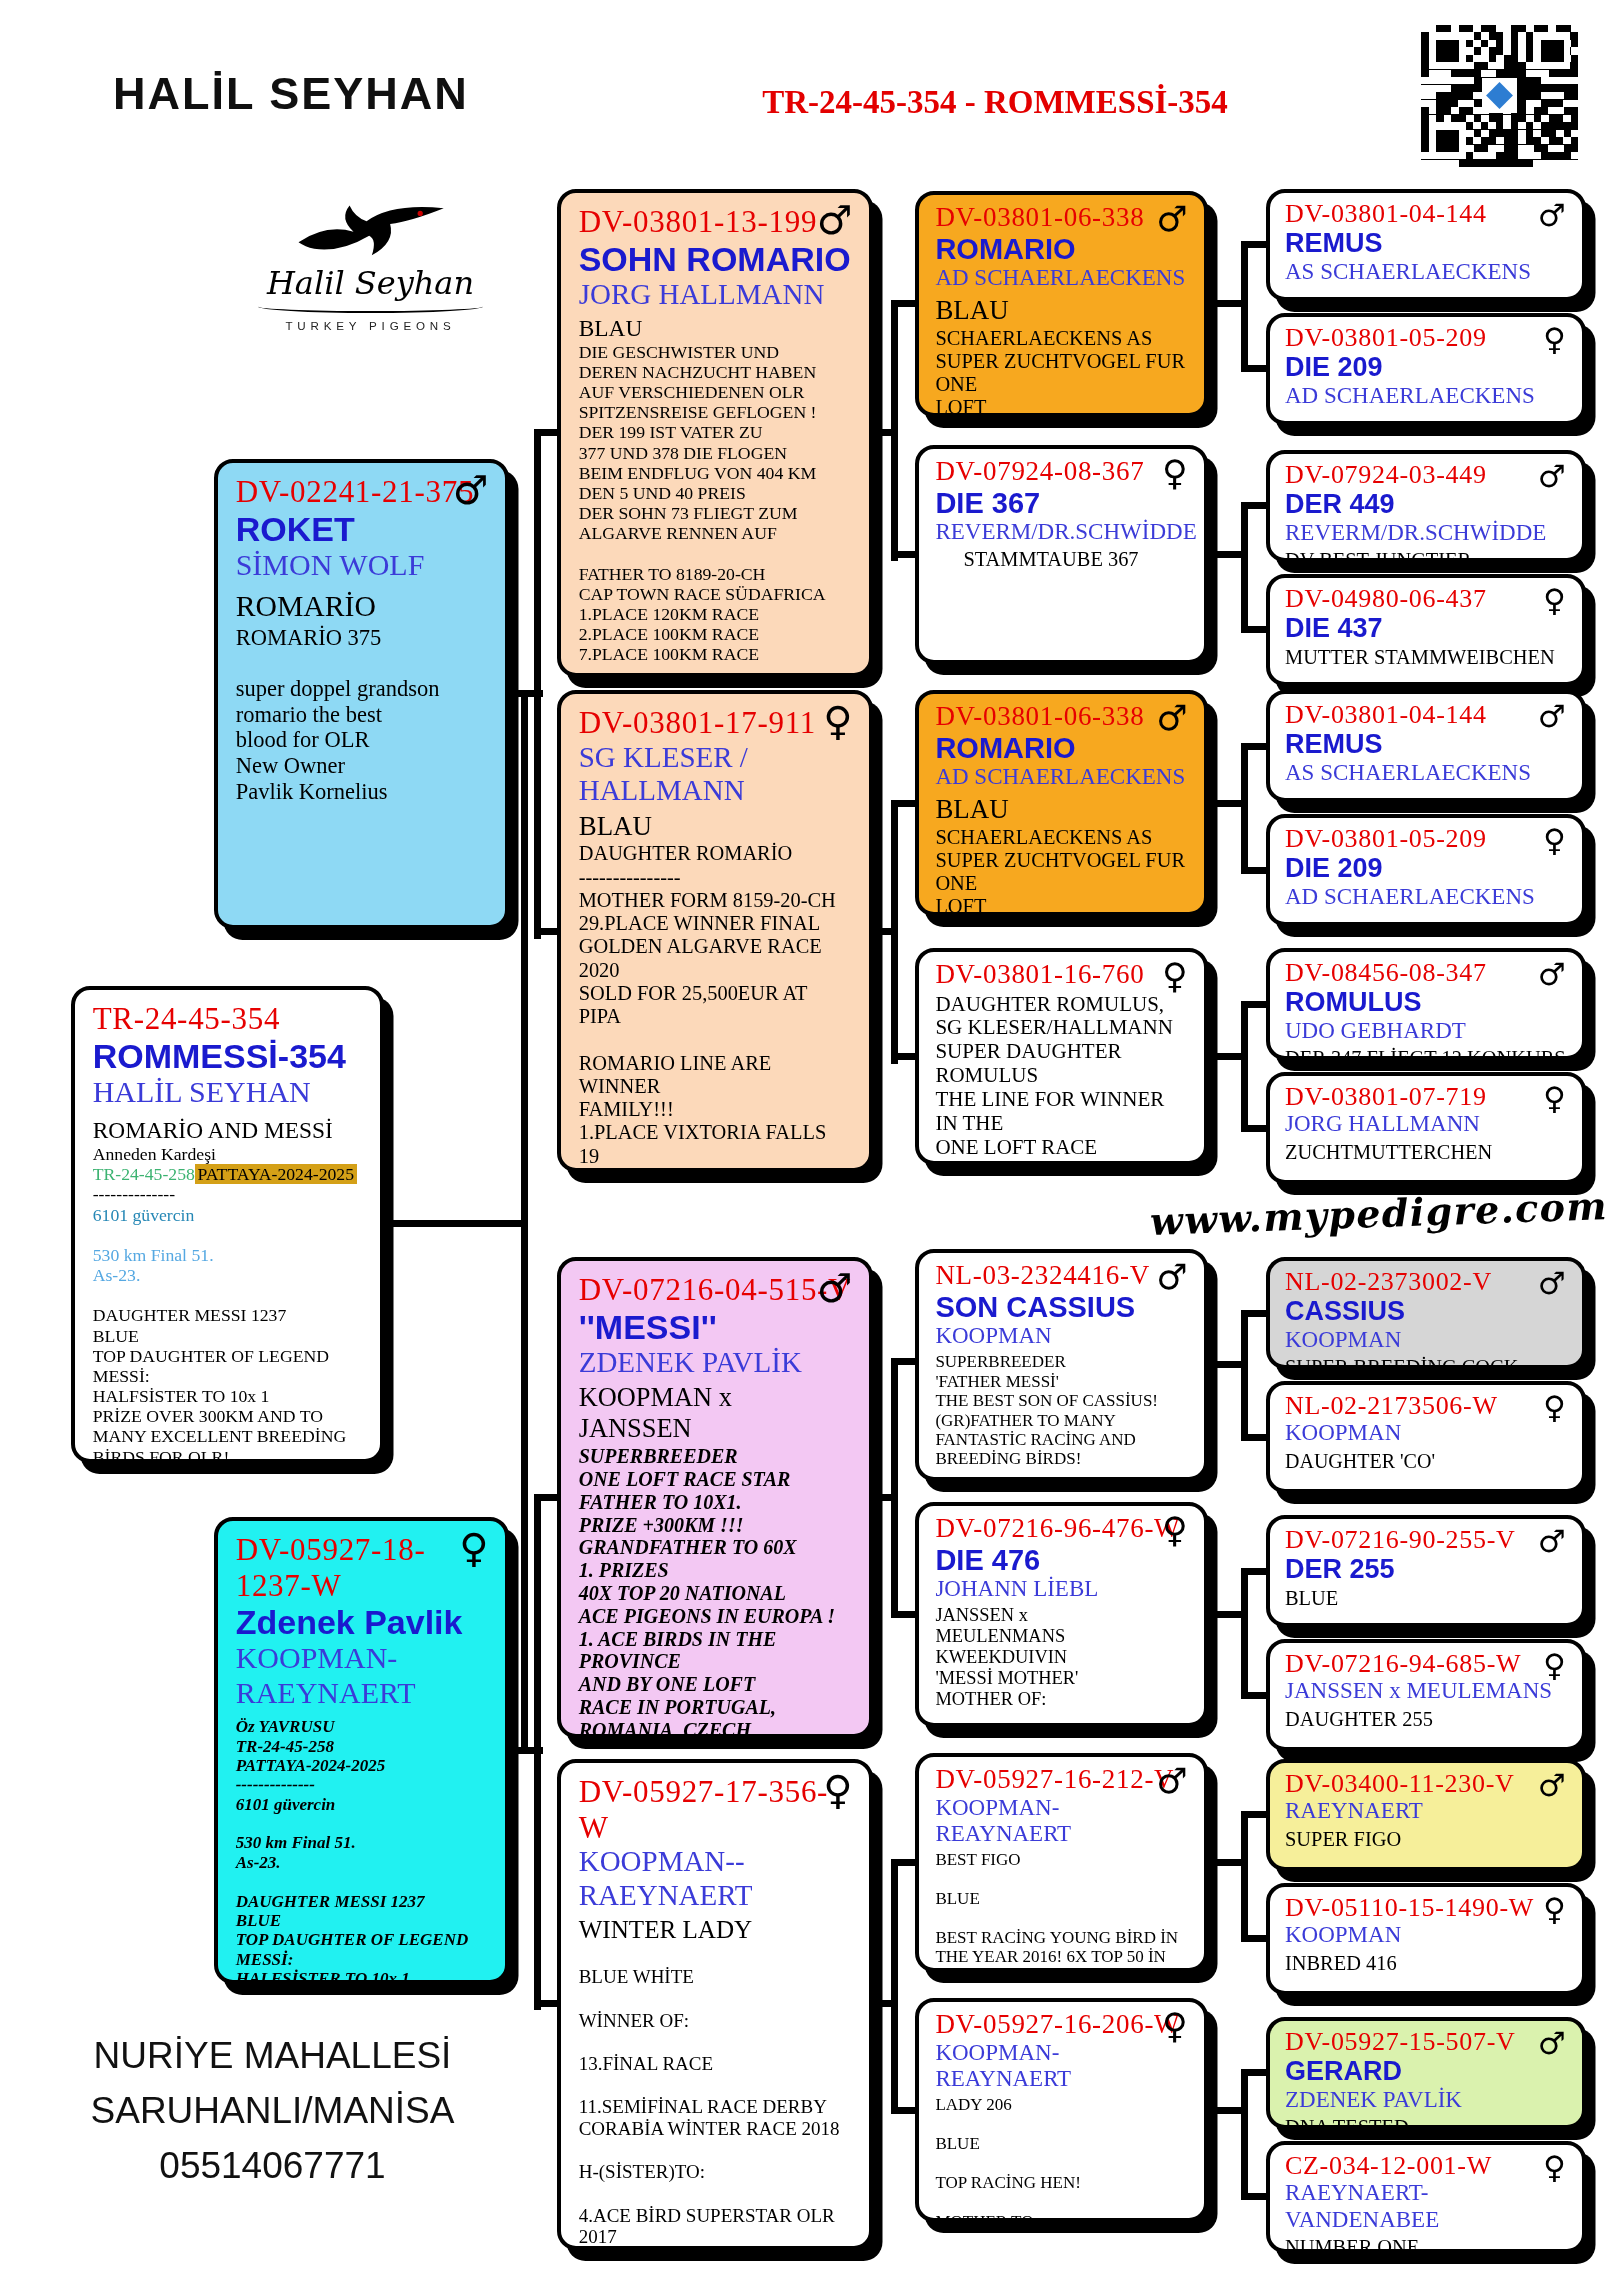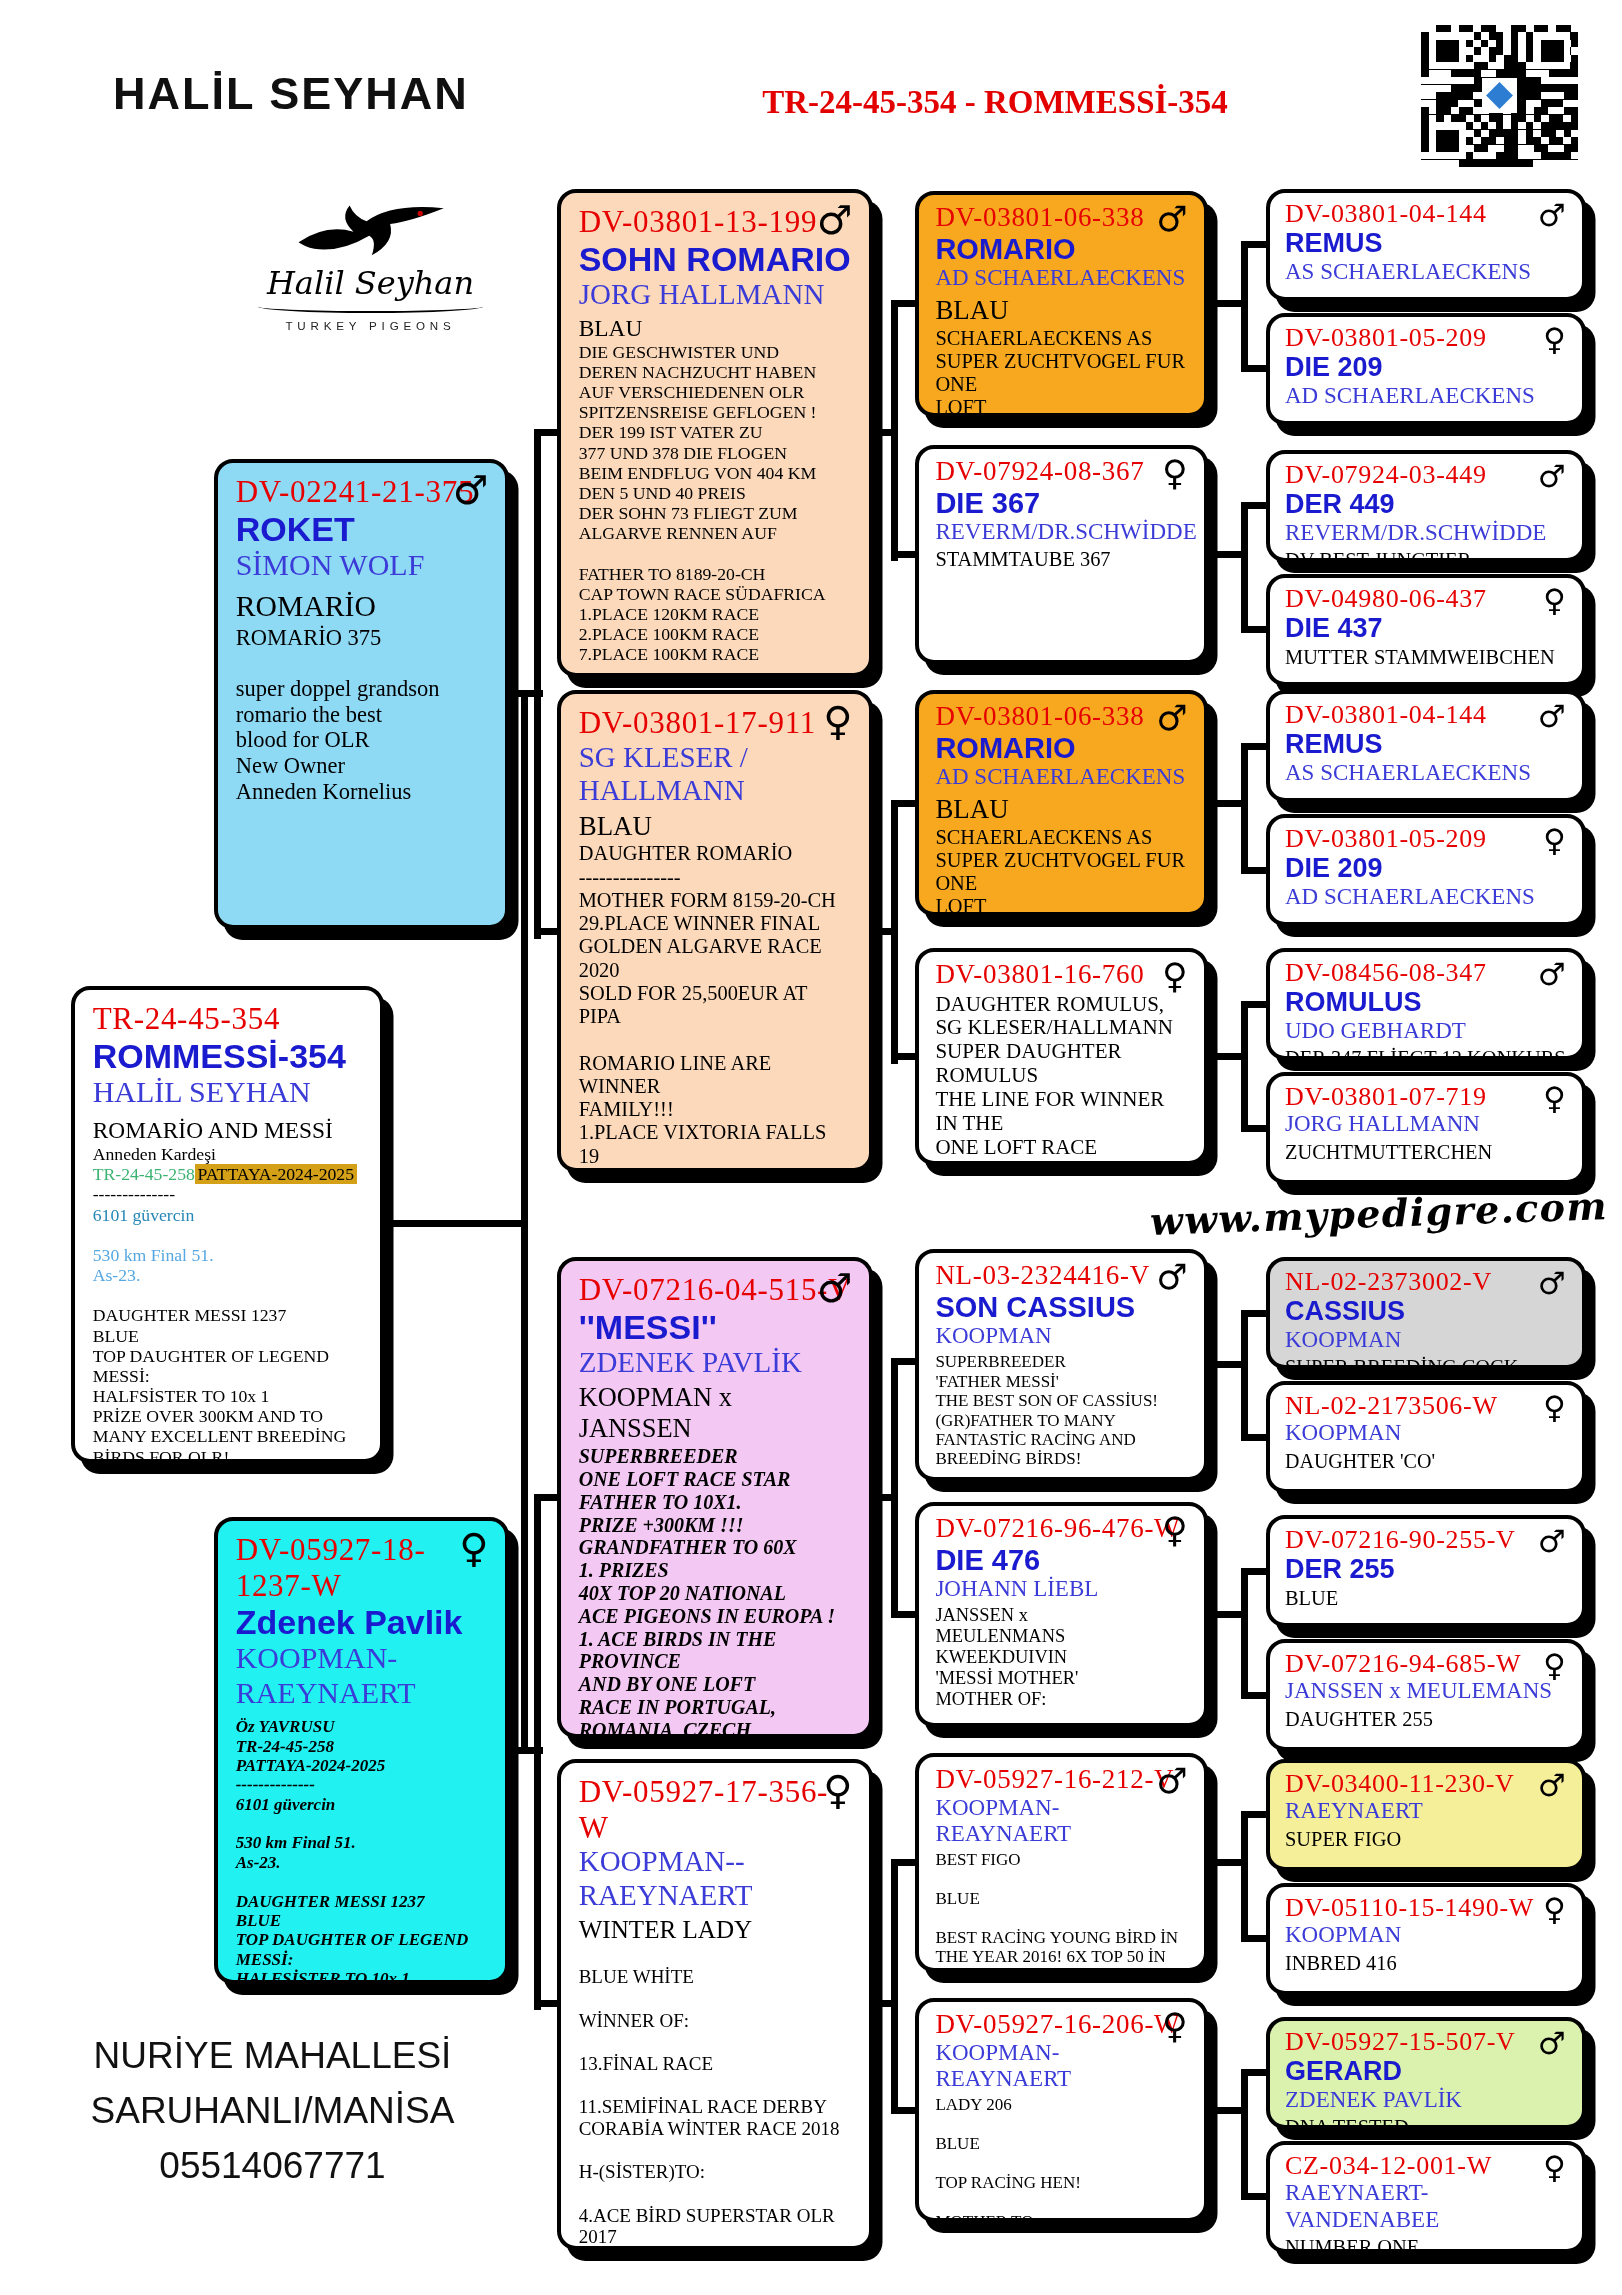--- a/index.html
+++ b/index.html
@@ -349,21 +349,21 @@
       <div class="bname">ROKET</div>
       <div class="breeder">SİMON WOLF</div>
       <div class="body" style="font-size: 22.5px;">
         <div class="bl big">ROMARİO</div>
         <div class="bl">ROMARİO 375</div>
         <div class="bl">&nbsp;</div>
         <div class="bl">super doppel grandson</div>
         <div class="bl">romario the best</div>
         <div class="bl">blood for OLR</div>
         <div class="bl">New Owner</div>
-        <div class="bl">Anneden Kornelius</div>
+        <div class="bl">Pavlik Kornelius</div>
       </div>
     </div>
     <div class="box xl" style="left: 214px; top: 1517px; width: 295px; height: 467px; background: rgb(33, 241, 241);">
       <span class="sex">♀</span>
       <div class="ring">DV-05927-18-1237-W</div>
       <div class="bname">Zdenek Pavlik</div>
       <div class="breeder">KOOPMAN-RAEYNAERT</div>
       <div class="body ital" style="font-size: 17px;">
         <div class="bl">Öz YAVRUSU</div>
         <div class="bl">TR-24-45-258</div>
@@ -480,21 +480,21 @@
         <div class="bl">SCHAERLAECKENS AS</div>
         <div class="bl">SUPER ZUCHTVOGEL FUR ONE</div>
         <div class="bl">LOFT</div>
       </div>
     </div>
     <div class="box g4" style="left: 915px; top: 445px; width: 293px; height: 219px; background: rgb(255, 255, 255);">
       <span class="sex">♀</span>
       <div class="ring">DV-07924-08-367</div>
       <div class="bname">DIE 367</div>
       <div class="breeder">REVERM/DR.SCHWİDDE</div>
-      <div class="body" style="font-size: 20.4px;">
+      <div class="body" style="font-size: 20.4px; margin-left: 28px;">
         <div class="bl">STAMMTAUBE 367</div>
       </div>
     </div>
     <div class="box g4" style="left: 915px; top: 690px; width: 293px; height: 226px; background: rgb(247, 168, 31);">
       <span class="sex">♂</span>
       <div class="ring">DV-03801-06-338</div>
       <div class="bname">ROMARIO</div>
       <div class="breeder">AD SCHAERLAECKENS</div>
       <div class="body" style="font-size: 20.4px;">
         <div class="bl big">BLAU</div>

